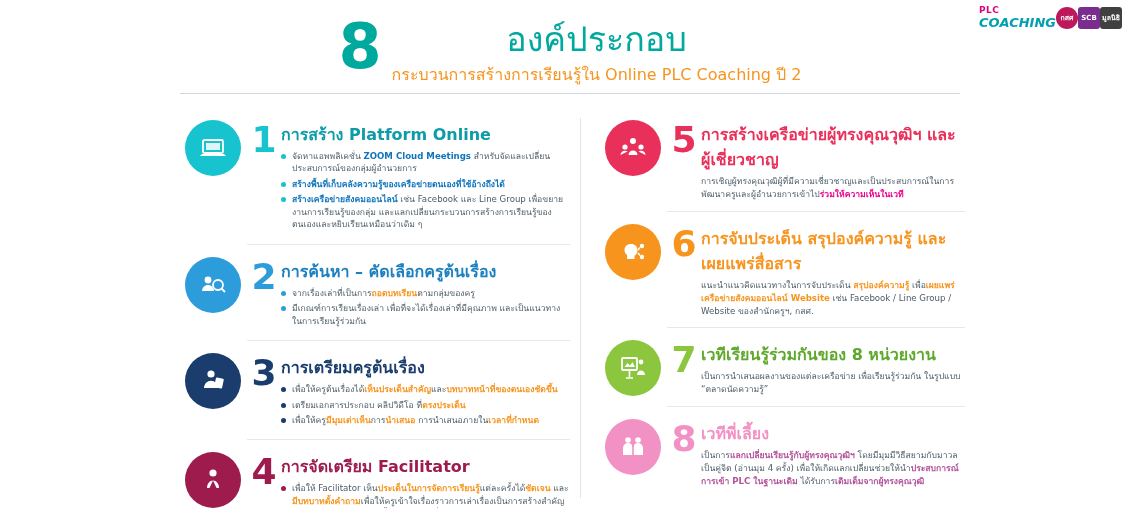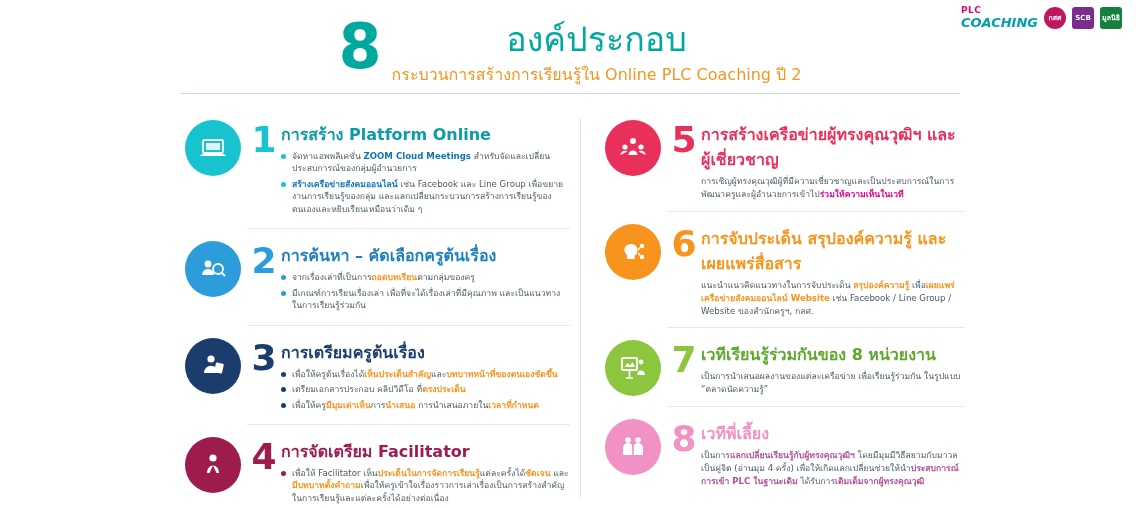--- a/index.html
+++ b/index.html
@@ -7,34 +7,34 @@
   body {
     width: 1140px; height: 508px;
     background: #ffffff;
     font-family: "DejaVu Sans", "Liberation Sans", sans-serif;
     overflow: hidden;
     position: relative;
   }
   
   .logo-bar {
     position: absolute; top: 6px; right: 18px;
-    display: flex; align-items: center; gap: 6px;
+    display: flex; align-items: center; 
   }
   .logo-plc {
     display:flex; flex-direction:column; line-height:1;
     font-weight:bold; font-size:9px; color:#E2007A;
   }
   .logo-plc .l1 { letter-spacing:0.5px; }
   .logo-plc .l2 { color:#00A0B0; font-size:13px; font-style:italic; margin-top:1px;}
   .logo-sq { width:22px; height:22px; border-radius:3px; display:flex;
              align-items:center; justify-content:center; color:#fff;
              font-size:7px; font-weight:bold; }
   .logo-green { background:#be185d; border-radius:50%; }
   .logo-purple { background:#7B2D8E; }
-  .logo-red { background:#15803d; }
+  .logo-red { background:#404040; }
 
   
   .header { position:absolute; left:0; top:18px; width:100%; }
   .header-row { display:flex; align-items:flex-start; justify-content:center; }
   .big-num {
     font-size:62px; font-weight:bold; color:#00A99D; line-height:0.95;
     margin-right:10px; font-family:"DejaVu Sans", sans-serif;
   }
   .head-texts { padding-top:4px;text-align:center; }
   .head-line1 { font-size:34px; color:#00A99D; line-height:1.05; }
@@ -137,20 +137,21 @@
             <rect x="5" y="7" width="20" height="13" rx="1.5" fill="none" stroke="#fff" stroke-width="1.8"></rect>
             <rect x="8" y="10" width="14" height="7" fill="#fff" opacity=".85"></rect>
             <path d="M2 23h26l-2-2H4z" fill="#fff"></path>
           </svg>
       </div>
       <div class="num">1</div>
       <div class="body">
         <div class="item-title">การสร้าง Platform Online</div>
         <ul class="bullets">
           <li><span>จัดหาแอพพลิเคชั่น </span><span class="hl-blue">ZOOM Cloud Meetings</span><span> สำหรับจัดและเปลี่ยนประสบการณ์ของกลุ่มผู้อำนวยการ</span></li>
+          <li><span class="hl-blue">สร้างพื้นที่เก็บคลังความรู้ของเครือข่ายตนเองที่ใช้อ้างถึงได้</span></li>
           <li><span class="hl-blue">สร้างเครือข่ายสังคมออนไลน์</span><span> เช่น Facebook และ Line Group เพื่อขยายงานการเรียนรู้ของกลุ่ม และแลกเปลี่ยนกระบวนการสร้างการเรียนรู้ของตนเองและหยิบเรียนเหมือนว่าเดิม ๆ</span></li>
         </ul>
       </div>
     </div>
     <div class="divider"></div>
 
     <div class="item c2">
       <div class="badge">
         <svg width="30" height="30" viewBox="0 0 30 30">
             <circle cx="10" cy="10" r="3.4" fill="#fff"></circle>

